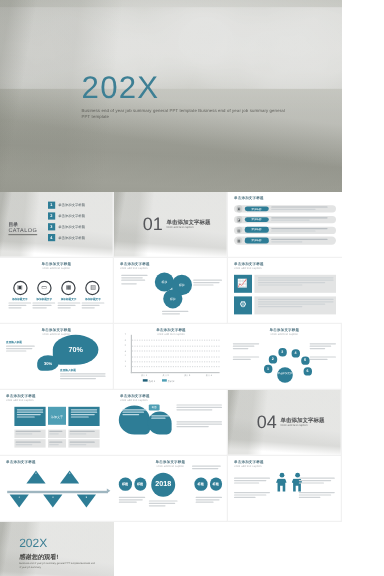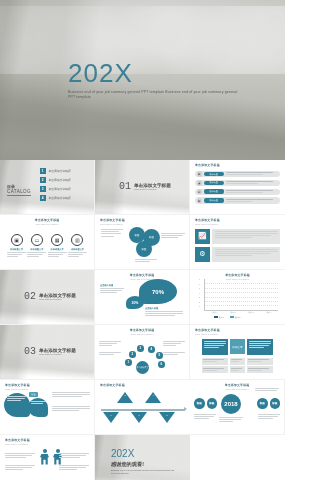--- a/index.html
+++ b/index.html
@@ -68,21 +68,21 @@
   .t-title{ font-size:2.9px; font-weight:700; color:#4a6f7d; letter-spacing:.2px; line-height:1.3;}
   .t-sub{ font-size:2.2px; color:#a9adb0; letter-spacing:.1px; line-height:1.3;}
   .bar-line{ height:1.1px; background:#cfd3d6; border-radius:1px; margin-bottom:1.1px; }
   .bar-line.dark{ background:#b9bec2; }
   .bar-line.w90{width:90%} .bar-line.w80{width:80%} .bar-line.w70{width:70%}
   .bar-line.w60{width:60%} .bar-line.w50{width:50%}
   .bar-line.w100{width:100%}
 
   
   .sec-inner{ position:absolute; inset:0; z-index:3; display:flex; align-items:center; padding-left:24px;}
-  .sec-num{ font-size:10px; color:#55565a; font-weight:400; line-height:1; margin-right:3px;font-family:Liberation Mono, monospace;}
+  .sec-num{ font-size:15px; color:#55565a; font-weight:400; line-height:1; margin-right:3px;}
   .sec-txt .l1{ font-size:4.6px; font-weight:700; color:#4d4e50; line-height:1.2;}
   .sec-txt .l2{ font-size:2.4px; color:#7b7c7b; line-height:1.3;}
 
   
   .cat-left{ position:absolute; left:7px; top:24px; z-index:3;}
   .cat-left .cn{ font-size:4px; color:#55565a; font-weight:700;}
   .cat-left .en{ font-size:4.6px; color:#55565a; letter-spacing:.4px; border-bottom:.7px solid #7c7d7a; padding-bottom:.5px;}
   .cat-list{ position:absolute; left:40px; top:8px; z-index:3;}
   .cat-row{ display:flex; align-items:center; margin-bottom:3.6px; }
   .cat-num{ width:5.5px; height:5.5px; background:#2e7d96; color:#fff; font-size:3.2px;
@@ -343,29 +343,20 @@
               <div class="bar-line w100"></div>
                 <div class="bar-line w100"></div>
                 <div class="bar-line w90"></div>
                 <div class="bar-line w60"></div>
             </div>
           </div>
         </div>
       </div>
     </div>
 
-    <div class="slide photo">
-      <div class="sec-inner">
-        <div class="sec-num">02</div>
-        <div class="sec-txt">
-          <div class="l1">单击添加文字标题</div>
-          <div class="l2">Click add text caption</div>
-        </div>
-      </div>
-    </div>
 
     <div class="slide">
       <div class="s-pad">
         <div style="text-align:center">
           <div class="t-title">单击添加文字标题</div>
           <div class="t-sub">Click add text caption</div>
         </div>
         <div style="position:absolute;left:5px;top:14px;width:24px">
           <div style="font-size:2.2px;color:#2e7d96;font-weight:700;margin-bottom:1px">这里输入标题</div>
           <div class="bar-line w100"></div>
@@ -426,29 +417,20 @@
           <div class="xlab" style="left:38px;width:16px">类目 3</div>
           <div class="xlab" style="left:56px;width:16px">类目 4</div>
         </div>
         <div class="legend">
           <span><i style="background:#1f5f78"></i><span>系列 1</span></span>
           <span><i style="background:#4f9fb5"></i><span>系列 2</span></span>
         </div>
       </div>
     </div>
 
-    <div class="slide photo">
-      <div class="sec-inner">
-        <div class="sec-num">03</div>
-        <div class="sec-txt">
-          <div class="l1">单击添加文字标题</div>
-          <div class="l2">Click add text caption</div>
-        </div>
-      </div>
-    </div>
 
     <div class="slide">
       <div class="s-pad">
         <div style="text-align:center">
           <div class="t-title">单击添加文字标题</div>
           <div class="t-sub">Click add text caption</div>
         </div>
         <div style="position:absolute;left:4px;top:16px;width:22px">
           <div class="bar-line w100"></div>
             <div class="bar-line w80"></div>
@@ -547,20 +529,29 @@
             <div class="bar-line w80"></div>
         </div>
         <div style="position:absolute;left:52px;top:26px;width:38px">
           <div class="bar-line w100"></div>
             <div class="bar-line w100"></div>
             <div class="bar-line w70"></div>
         </div>
       </div>
     </div>
 
+    <div class="slide photo">
+      <div class="sec-inner">
+        <div class="sec-num">04</div>
+        <div class="sec-txt">
+          <div class="l1">单击添加文字标题</div>
+          <div class="l2">Click add text caption</div>
+        </div>
+      </div>
+    </div>
 
     <div class="slide last-col">
       <div class="s-pad">
         <div class="t-title">单击添加文字标题</div>
         <div style="position:absolute;left:6px;right:5px;top:29px;height:1.6px;background:#9fb6c0"></div>
         <div style="position:absolute;right:3px;top:27.4px;width:0;height:0;border-top:2.5px solid transparent;border-bottom:2.5px solid transparent;border-left:3px solid #9fb6c0"></div>
 
         <div class="tri-wrap" style="position:absolute;left:22px;top:12px">
           <div class="tri-dn"></div>
             <div class="tri-lab" style="top:1.5px">2</div>

